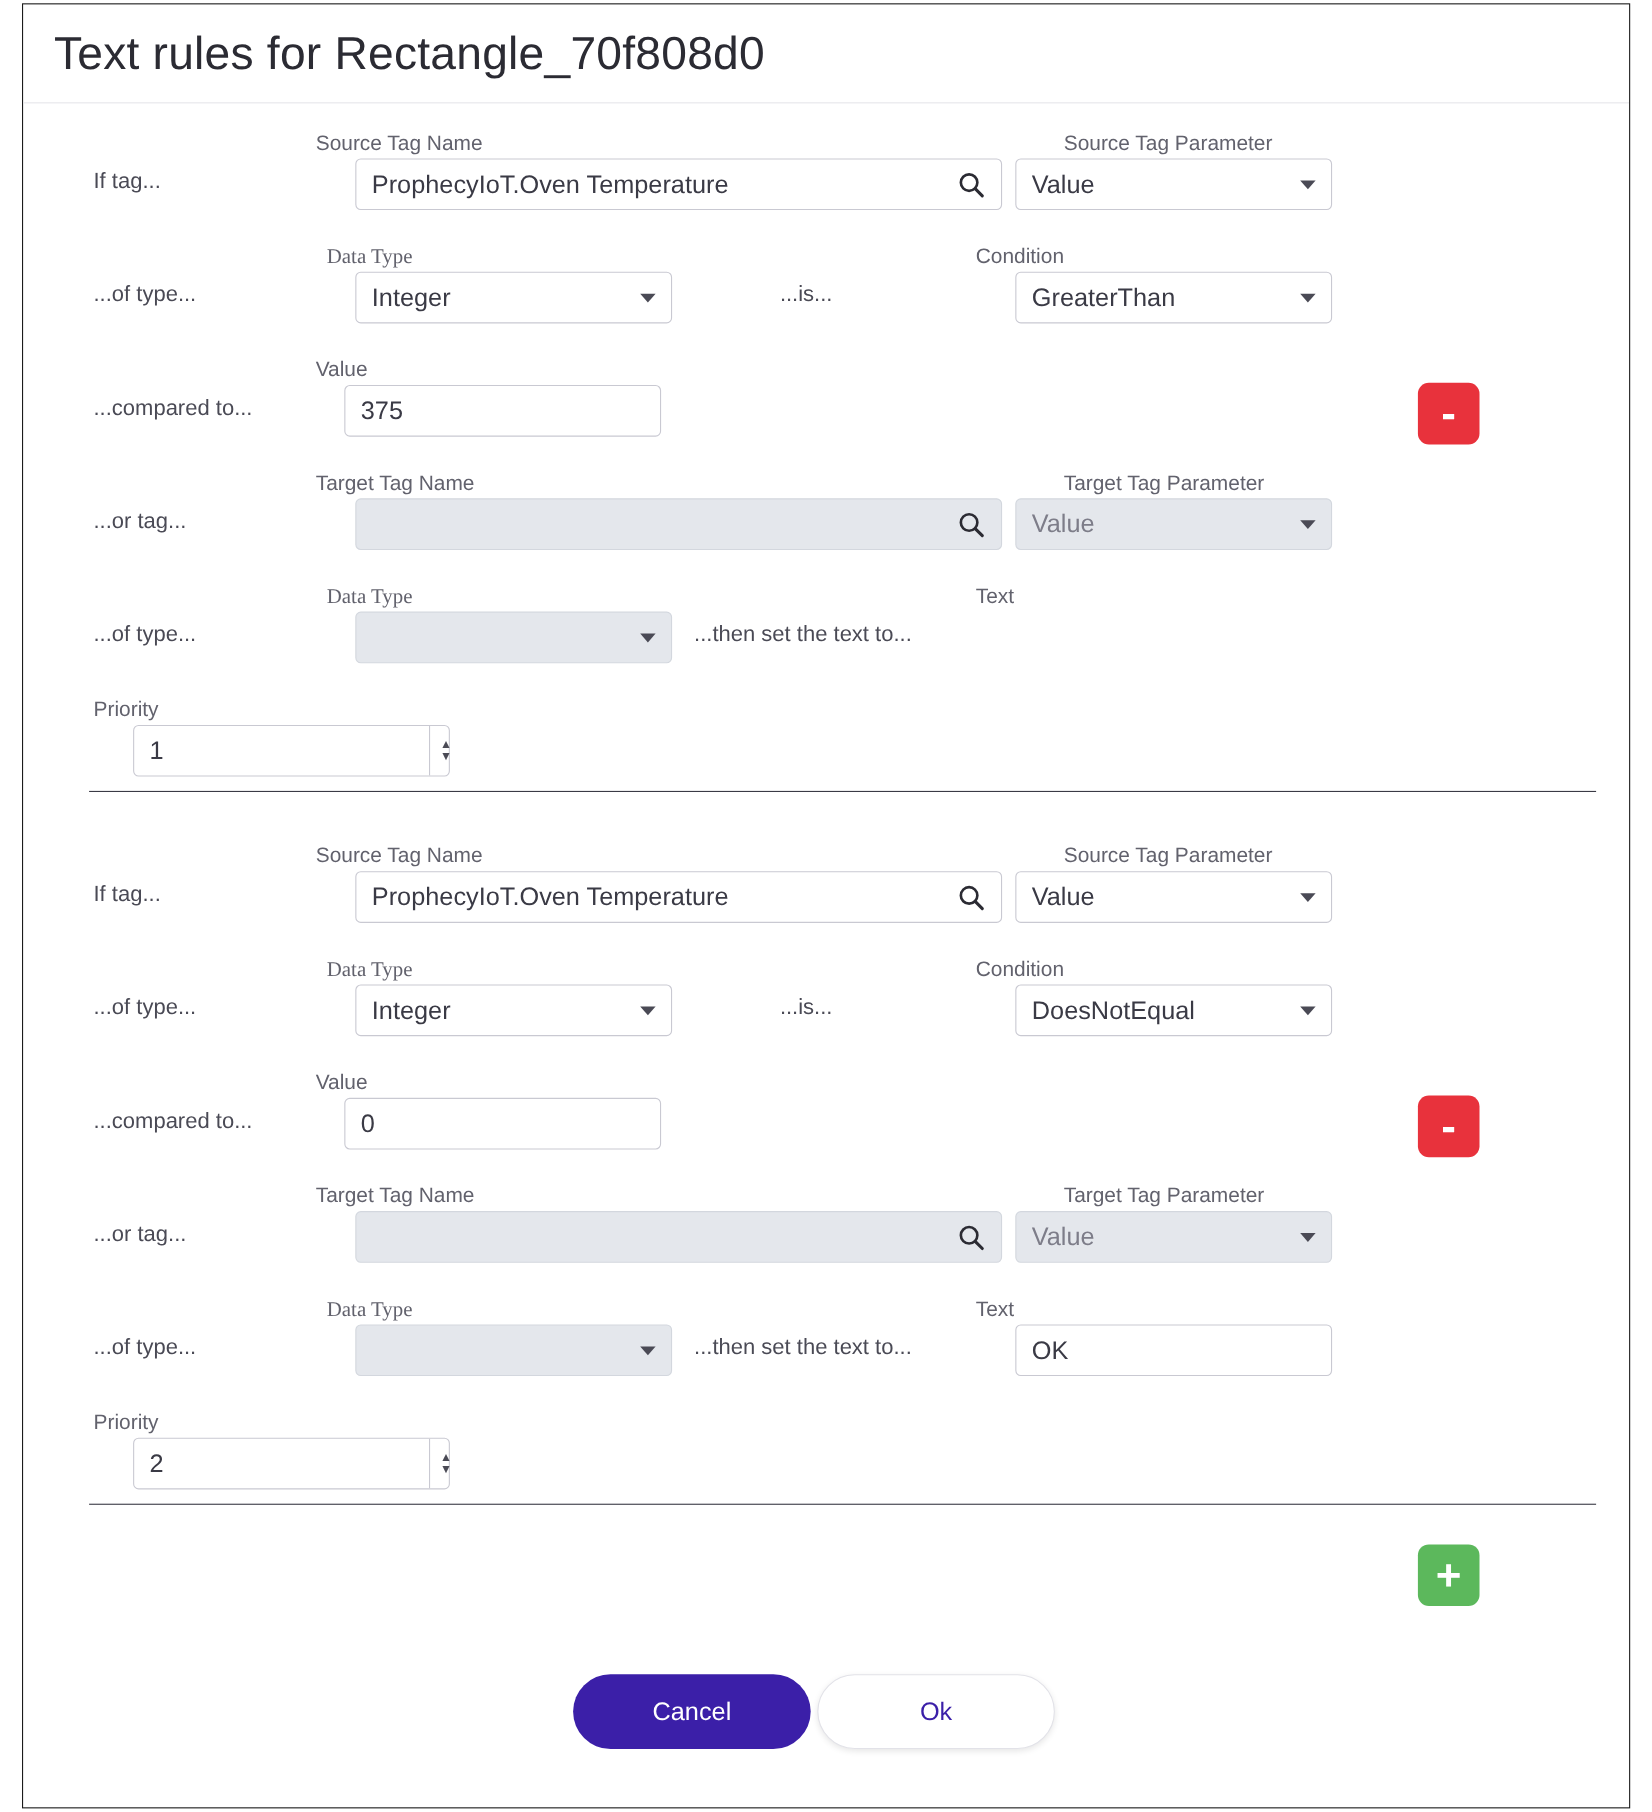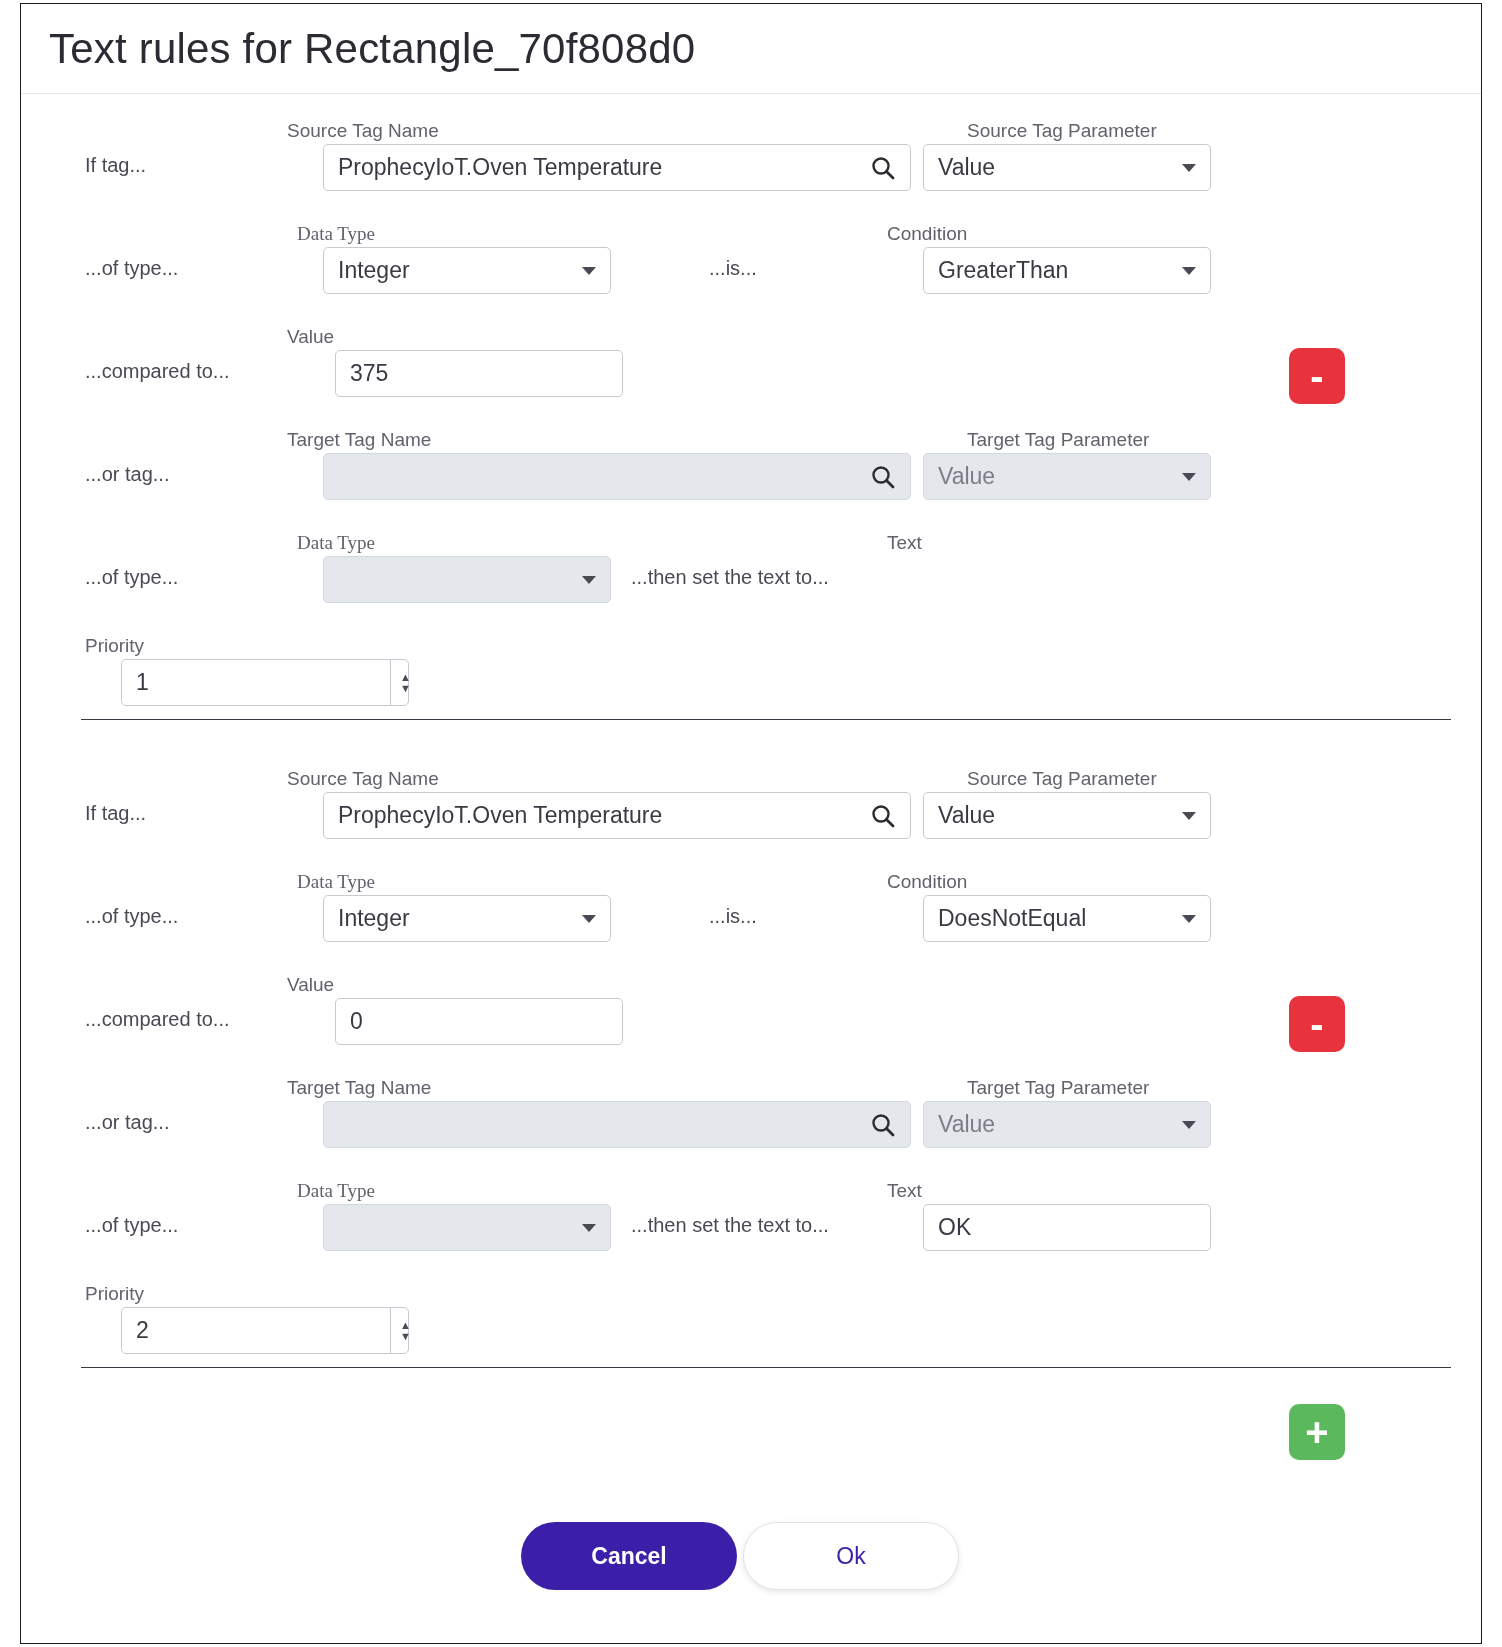--- a/index.html
+++ b/index.html
@@ -117,21 +117,21 @@
     justify-content: center;
     margin-right: -12px;
     color: #4a4a55;
     font-size: 11px;
     line-height: 11px;
   }
   .tag-field { left: 266px; width: 588px; }
   .param-field { left: 866px; width: 288px; }
   .type-field { left: 266px; width: 288px; }
   .cond-field { left: 866px; width: 288px; }
-  .value-field { left: 278px; width: 288px; }
+  .value-field { left: 256px; width: 288px; }
   .text-field { left: 866px; width: 288px; }
   .priority-field { left: 64px; width: 288px; }
 
   .lbl-tag { left: 266px; }
   .lbl-param { left: 912px; margin-left: 34px; }
   .lbl-type { left: 276px; font-family: Liberation Serif, serif; }
   .lbl-cond { left: 866px; }
   .lbl-value { left: 266px; }
   .lbl-text { left: 866px; }
   .lbl-priority { left: 64px; }
@@ -169,21 +169,21 @@
     justify-content: center;
     cursor: pointer;
   }
   .btn-cancel {
     left: 500px;
     top: 42px;
     width: 216px;
     background: #3b1fa8;
     color: #ffffff;
     border: none;
-    font-weight: 700;
+    font-weight: 400;
   }
   .btn-ok {
     left: 722px;
     top: 42px;
     width: 216px;
     background: #ffffff;
     color: #3b1fa8;
     border: 1px solid #e2e2e8;
     box-shadow: 0 2px 6px rgba(0,0,0,0.10);
   }

